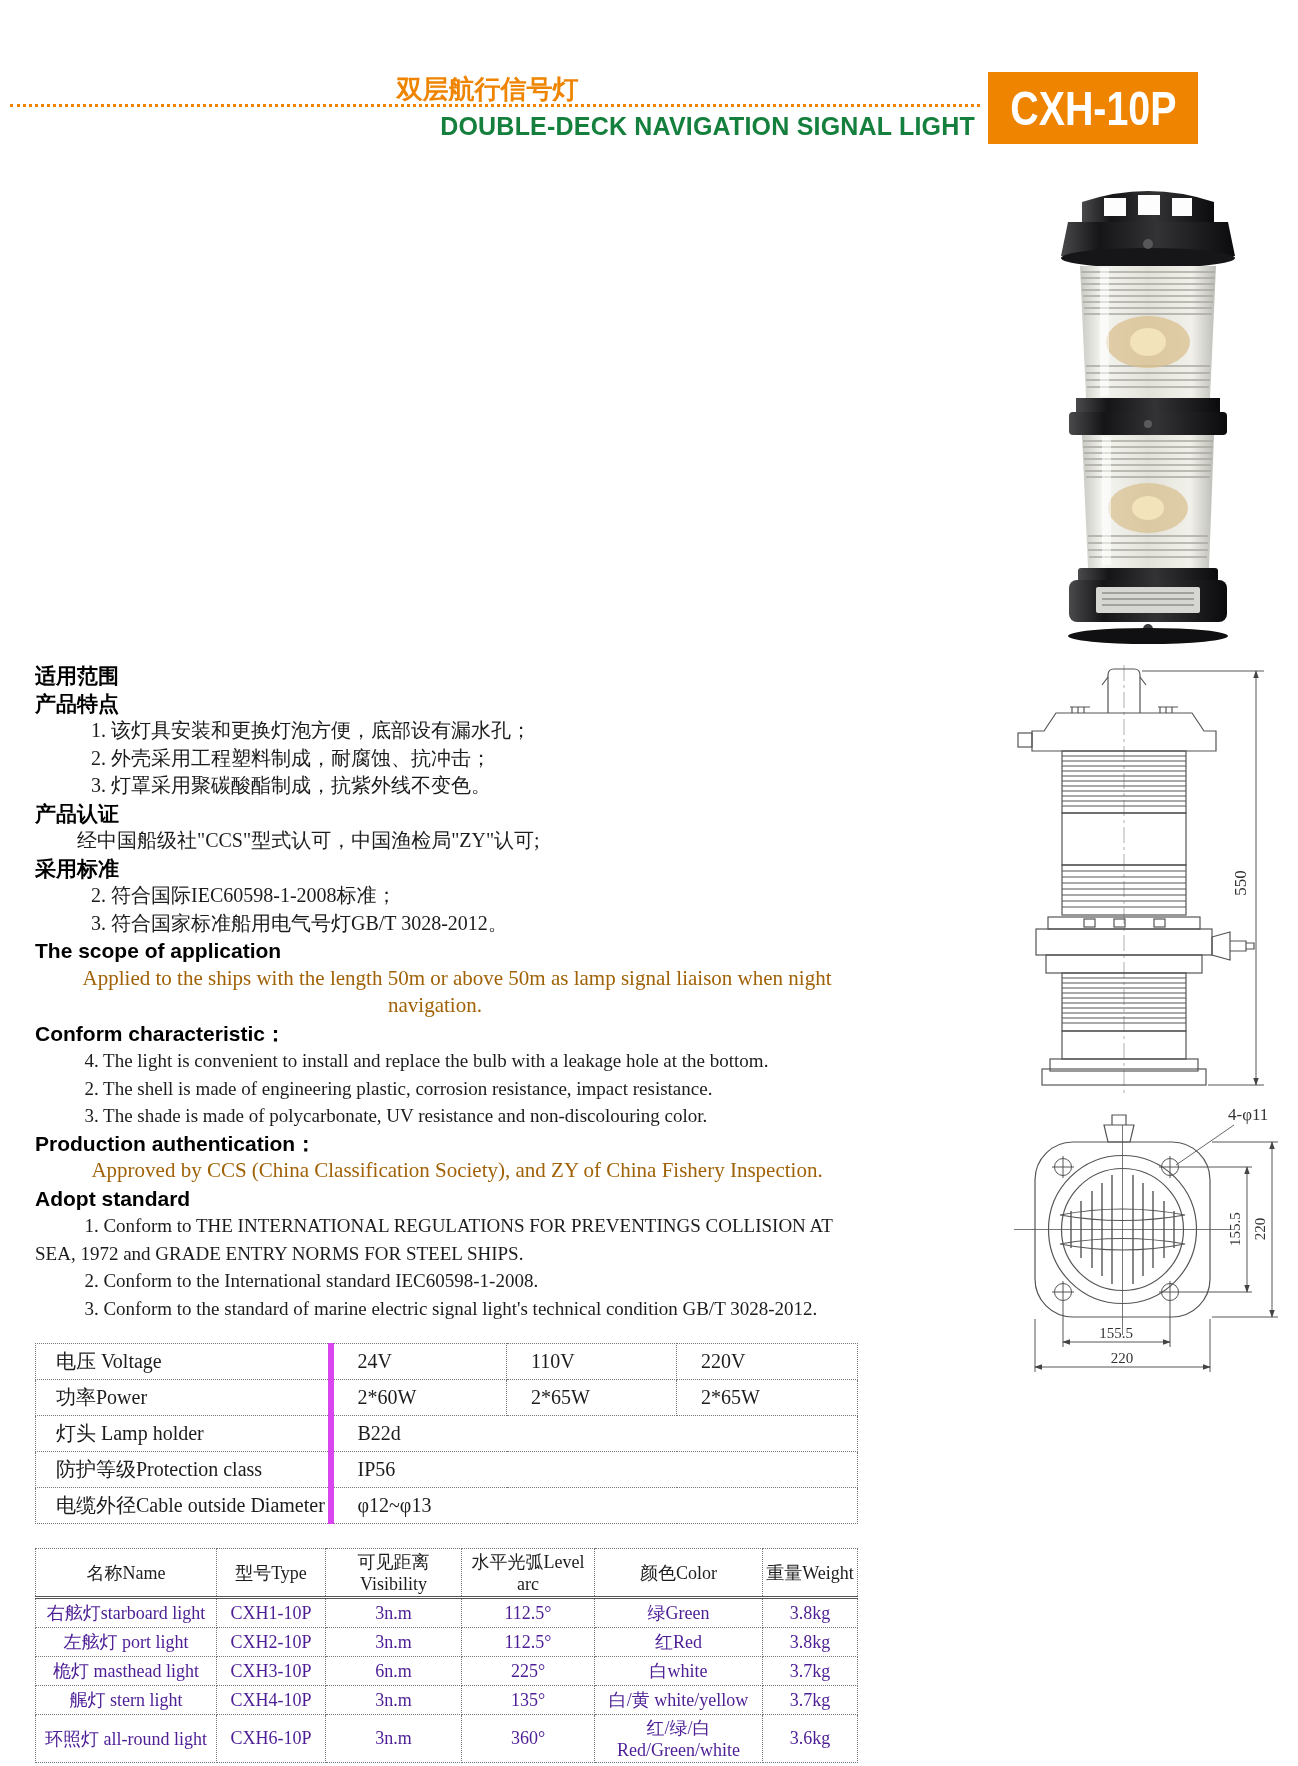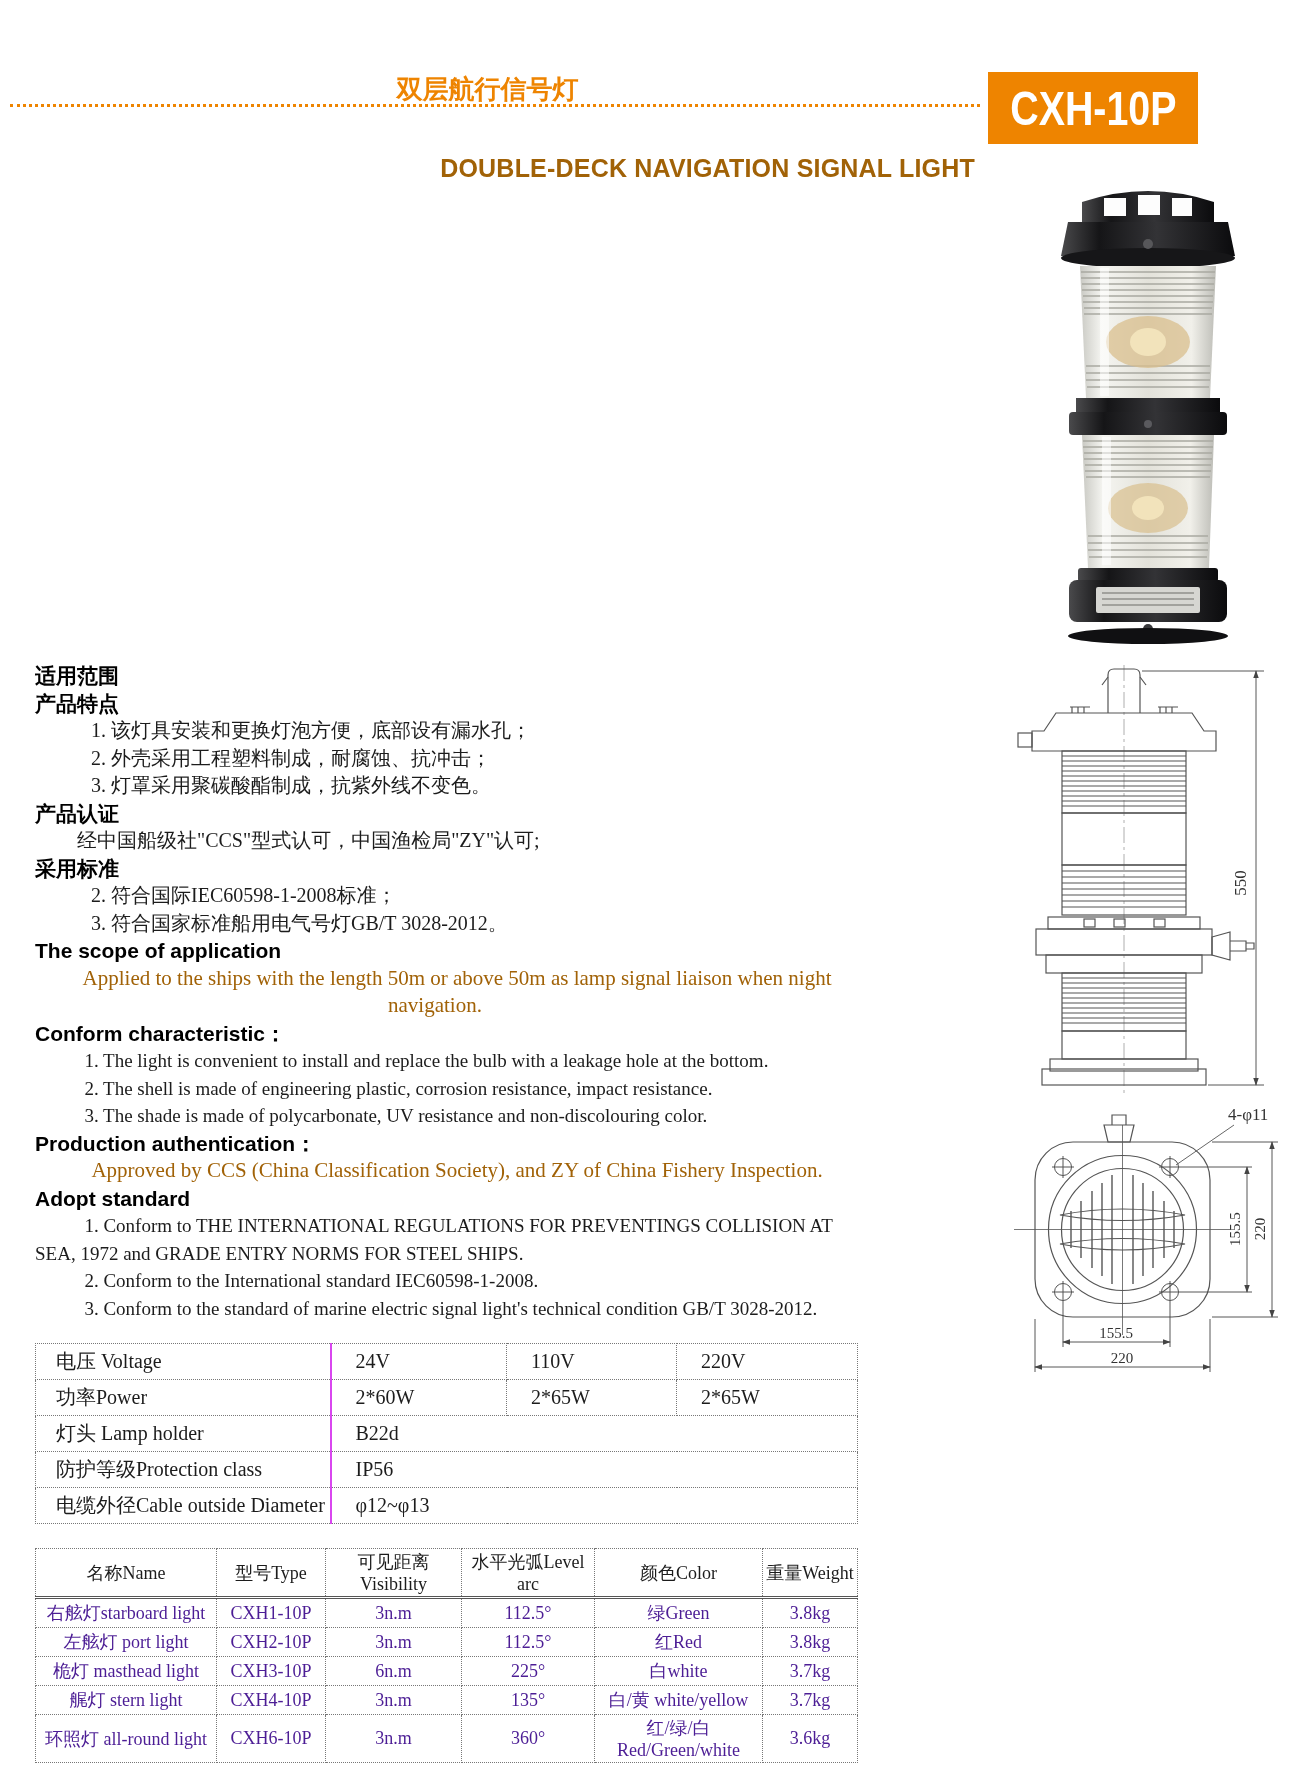--- a/index.html
+++ b/index.html
@@ -5,40 +5,40 @@
   html,body{margin:0;padding:0;background:#fff;}
   .page{position:relative;width:1298px;height:1766px;background:#ffffff;overflow:hidden;
         font-family:"Liberation Serif",serif;color:#222;}
 
   
   .title-cn{position:absolute;left:0;top:72px;width:975px;text-align:center;
             font-family:"Liberation Sans",sans-serif;font-weight:bold;font-size:26px;color:#ee8400;}
   .dotted-rule{position:absolute;left:10px;top:104px;width:970px;height:0;
                border-top:3px dotted #ee8400;}
   .title-en{position:absolute;left:0;top:112px;width:975px;text-align:right;
-            font-family:"Liberation Sans",sans-serif;font-weight:bold;font-size:25px;color:#a16207;letter-spacing:.2px;margin-top:42px;}
+            font-family:"Liberation Sans",sans-serif;font-weight:bold;font-size:25px;color:#15803d;letter-spacing:.2px;}
   .model-badge{position:absolute;left:988px;top:72px;width:210px;height:72px;background:#ee8400;
                display:flex;align-items:center;justify-content:center;}
   .model-badge span{font-family:"Liberation Sans",sans-serif;font-weight:bold;font-size:48px;color:#fff;
                transform:scaleX(.82);letter-spacing:0px;white-space:nowrap;}
 
   
   .content{position:absolute;left:35px;top:662px;width:800px;}
   .content p{margin:0;line-height:27.5px;}
   .h-sec{font-family:"Liberation Sans",sans-serif;font-weight:bold;font-size:21px;color:#000000;}
   .cn-body{font-size:20px;text-indent:2.1em;color:#1c1c1c;}
   .cn-item{font-size:20px;text-indent:2.8em;color:#1c1c1c;}
   .en-body{font-size:21px;text-indent:2.1em;color:#a16207;text-align:center;}
   .en-item{font-size:19px;text-indent:2.6em;color:#1c1c1c;}
 
   
   table{border-collapse:collapse;table-layout:fixed;}
   .spec-table{position:absolute;left:35px;top:1343px;width:822px;font-size:20px;}
   .spec-table td{border:1px dotted #777;height:35px;padding:0 0 0 24px;color:#1c1c1c;}
-  .spec-table td.lbl{border-right:2px solid #d946ef;padding-left:20px;}
+  .spec-table td.lbl{border-right:6px solid #d946ef;padding-left:20px;}
   .prod-table{position:absolute;left:35px;top:1548px;width:822px;font-size:18px;text-align:center;}
   .prod-table th{border:1px dotted #777;border-bottom:3px double #555;height:26px;
                  font-weight:normal;color:#1c1c1c;font-size:18px;}
   .prod-table td{border:1px dotted #777;height:26px;color:#4c1d95;font-family:Liberation Serif, serif;}
 
   svg text{font-family:"Liberation Serif",serif;fill:#333;}
   .photo{position:absolute;left:1048px;top:186px;}
   .sideview{position:absolute;left:990px;top:655px;}
   .bottomview{position:absolute;left:1000px;top:1095px;}
 </style>
@@ -140,21 +140,21 @@
     <p class="cn-item">2. 外壳采用工程塑料制成，耐腐蚀、抗冲击；</p>
     <p class="cn-item">3. 灯罩采用聚碳酸酯制成，抗紫外线不变色。</p>
     <p class="h-sec">产品认证</p>
     <p class="cn-body">经中国船级社"CCS"型式认可，中国渔检局"ZY"认可;</p>
     <p class="h-sec">采用标准</p>
     <p class="cn-item">2. 符合国际IEC60598-1-2008标准；</p>
     <p class="cn-item">3. 符合国家标准船用电气号灯GB/T 3028-2012。</p>
     <p class="h-sec">The scope of application</p>
     <p class="en-body">Applied to the ships with the length 50m or above 50m as lamp signal liaison when night navigation.</p>
     <p class="h-sec">Conform characteristic：</p>
-    <p class="en-item">1. The light is convenient to install and replace the bulb with a leakage hole at the bottom.</p>
+    <p class="en-item">4. The light is convenient to install and replace the bulb with a leakage hole at the bottom.</p>
     <p class="en-item">2. The shell is made of engineering plastic, corrosion resistance, impact resistance.</p>
     <p class="en-item">3. The shade is made of polycarbonate, UV resistance and non-discolouring color.</p>
     <p class="h-sec">Production authentication：</p>
     <p class="en-body">Approved by CCS (China Classification Society), and ZY of China Fishery Inspection.</p>
     <p class="h-sec">Adopt standard</p>
     <p class="en-item">1. Conform to THE INTERNATIONAL REGULATIONS FOR PREVENTINGS COLLISION AT SEA, 1972 and GRADE ENTRY NORMS FOR STEEL SHIPS.</p>
     <p class="en-item">2. Conform to the International standard IEC60598-1-2008.</p>
     <p class="en-item">3. Conform to the standard of marine electric signal light's technical condition GB/T 3028-2012.</p>
   </div>
 

